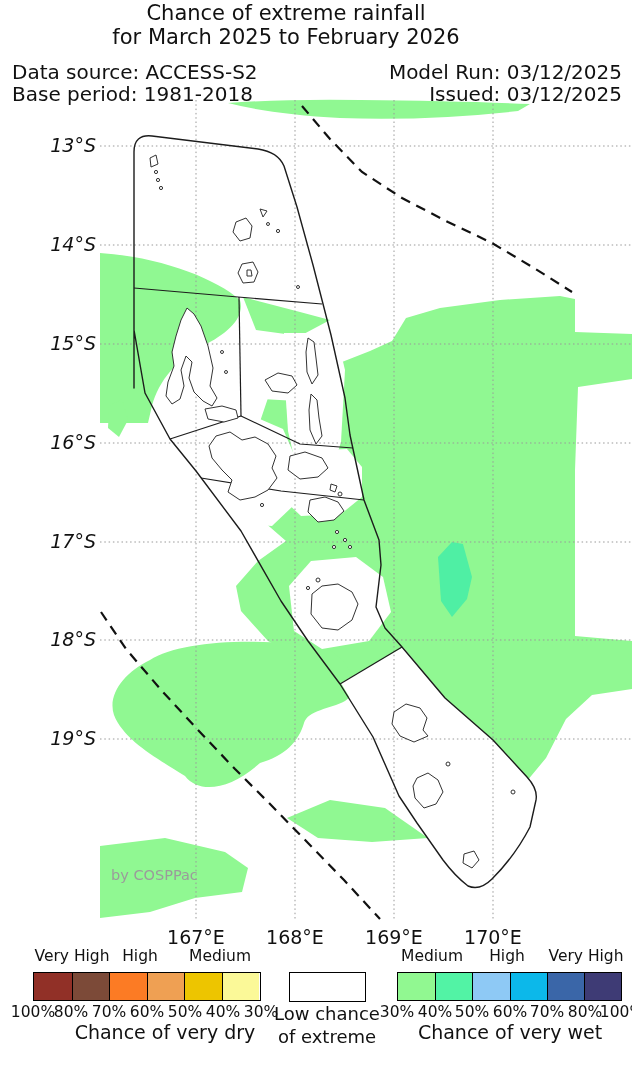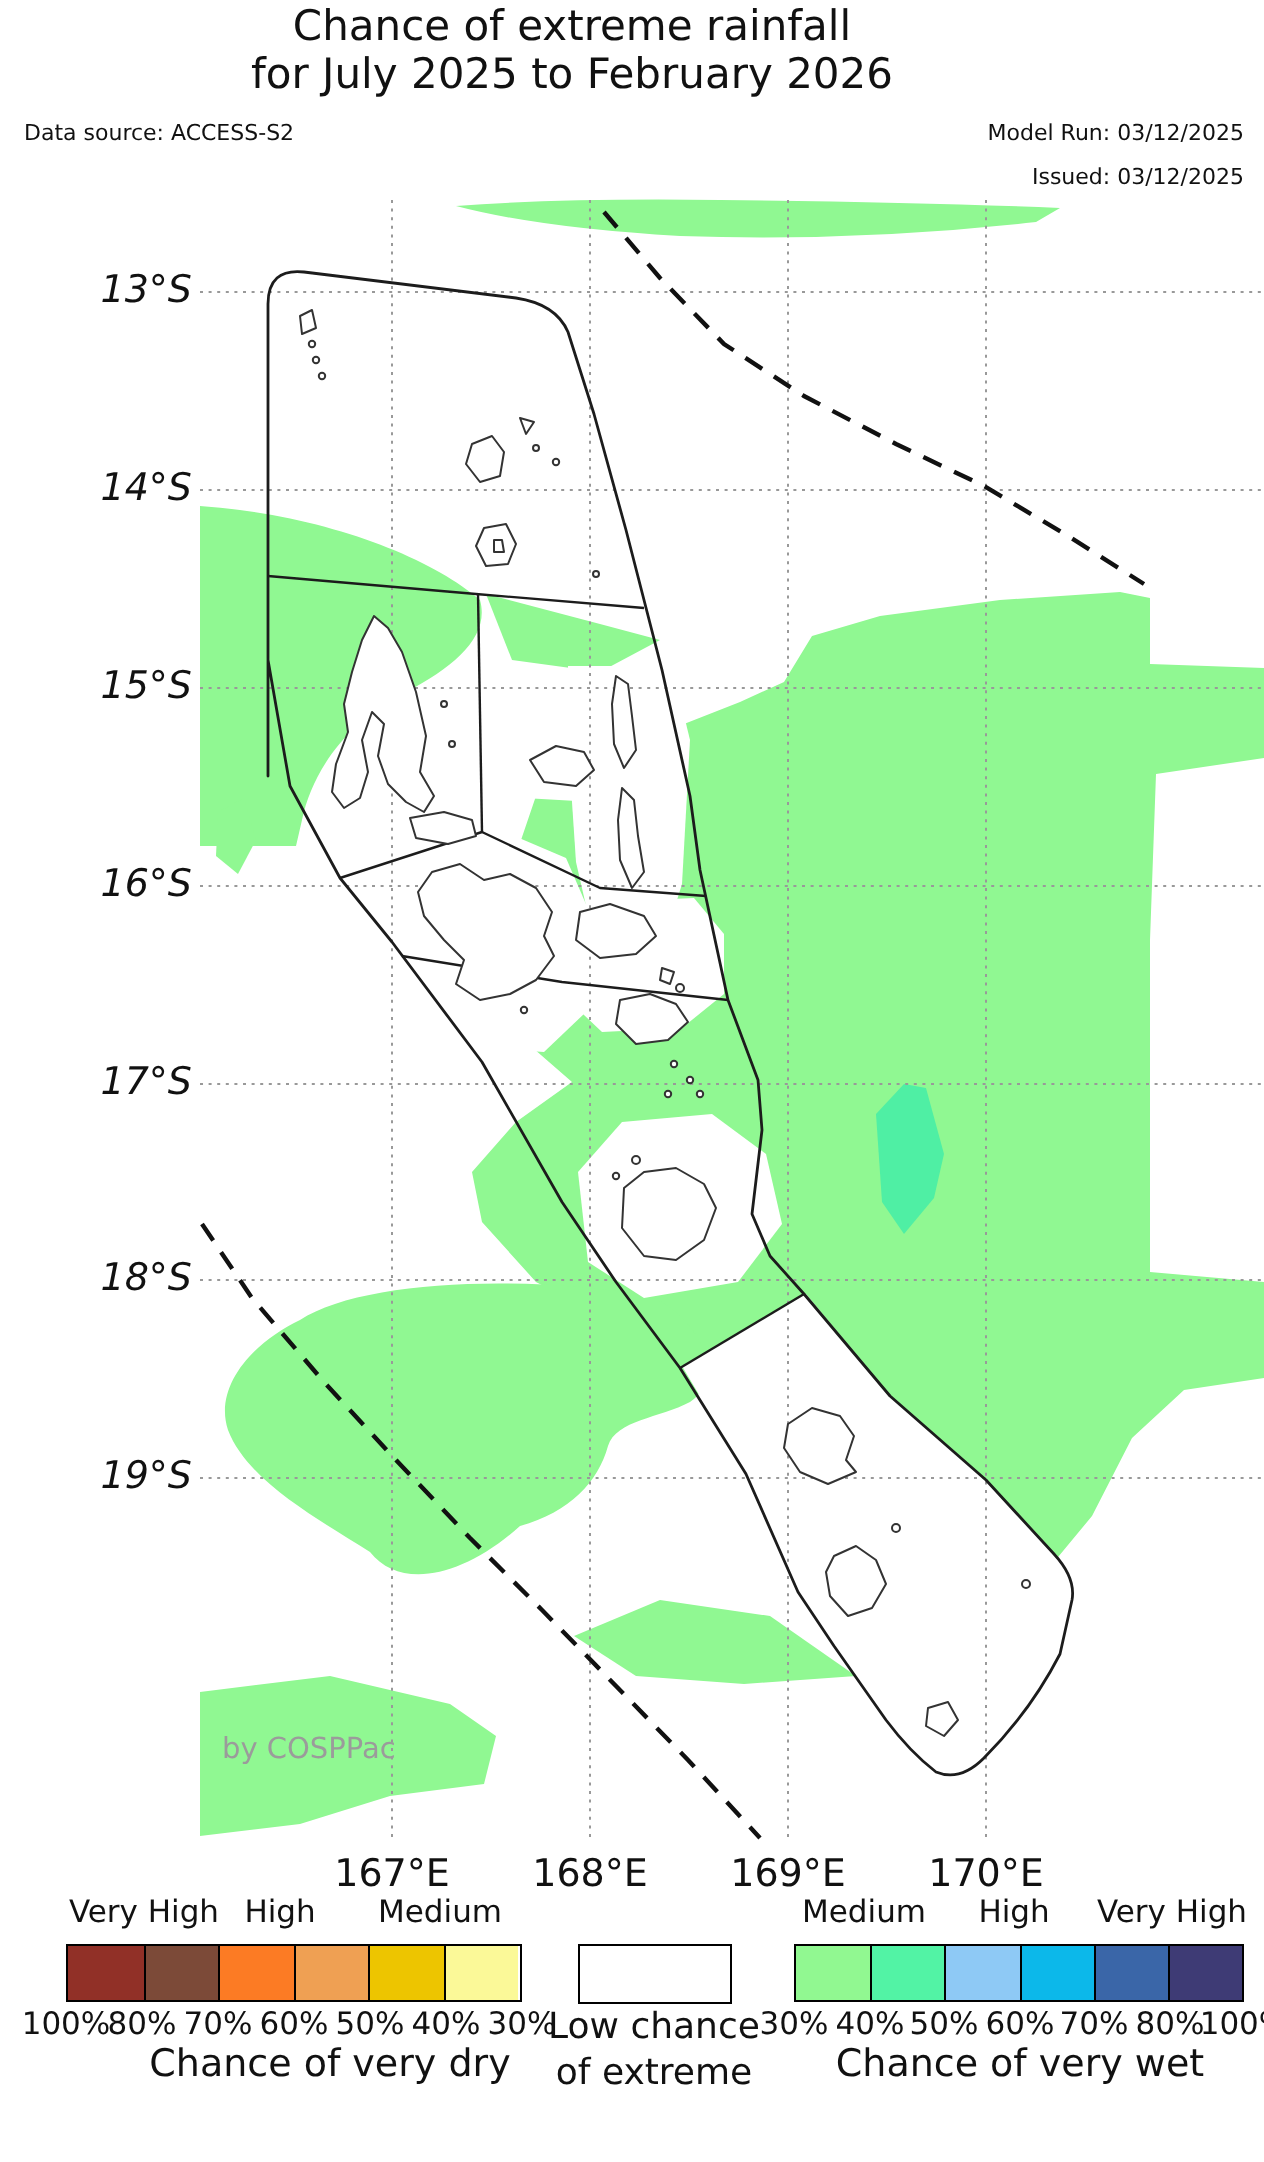--- a/index.html
+++ b/index.html
@@ -1,20 +1,20 @@
 <!DOCTYPE html>
 <html style="--map-green: #90f892; --map-teal: #4fefa4; --gridline: #999999; --boundary: #1c1c1c; --island: #333333; --watermark: #9b9b9b;"><head>
 <meta charset="utf-8">
 <style>
   html,body{margin:0;padding:0;background:#fff;}
   .stage{position:relative;width:632px;height:1081px;background:#fff;overflow:hidden;
          font-family:"DejaVu Sans","Liberation Sans",sans-serif;color:#111;}
   .title{position:absolute;top:1px;left:0;width:572px;text-align:center;
          font-size:21px;line-height:24px;color:#111;}
-  .hdr{position:absolute;font-size:11px;color:#111;}
+  .hdr{position:absolute;font-size:20px;color:#111;}
   .hdr-l{left:12px;}
   .hdr-r{right:10px;text-align:right;}
   .row1{top:60px;} .row2{top:82px;}
   svg.map{position:absolute;left:0;top:0;}
   .ylab{position:absolute;left:30px;width:66px;text-align:right;font-size:19px;font-style:italic;}
   .xlab{position:absolute;top:926px;width:70px;margin-left:-35px;text-align:center;font-size:19px;}
   .wm{position:absolute;left:111px;top:866px;font-size:14.5px;line-height:18px;color:var(--watermark,#9b9b9b);}
   .lg-head{position:absolute;top:947px;font-size:15.5px;transform:translateX(-50%);white-space:nowrap;}
   .sw-row{position:absolute;top:972px;height:29px;display:flex;border:1.3px solid #000;box-sizing:border-box;}
   .sw{width:37.5px;height:100%;border-left:1.2px solid #000;box-sizing:border-box;}
@@ -27,23 +27,24 @@
   .footer{position:absolute;left:5px;top:1057px;display:flex;align-items:center;gap:7px;}
   .footer .txt{font-size:12px;color:#111;}
 </style>
 </head>
 <body>
 
 <div class="stage">
 
   <div class="title">
     <div>Chance of extreme rainfall</div>
-    <div>for July 2025 to February 2026</div>
+    <div>for March 2025 to February 2026</div>
   </div>
   <div class="hdr hdr-l row1">Data source: ACCESS-S2</div>
+  <div class="hdr hdr-l row2">Base period: 1981-2018</div>
   <div class="hdr hdr-r row1">Model Run: 03/12/2025</div>
   <div class="hdr hdr-r row2">Issued: 03/12/2025</div>
 
   <svg class="map" width="632" height="1081" viewBox="0 0 632 1081">
 
     <g fill="var(--map-green)" stroke="none">
       <path d="M228,103 Q280,99 360,100 Q460,101 530,104 L518,111 Q430,121 340,118 Q270,114 228,103 Z"></path>
       <path d="M100,253 C160,257 215,278 240,300 C245,318 228,333 203,346 C173,361 156,386 151,410 L148,423 L100,423 Z"></path>
       <path d="M109,406 L122,399 L128,420 L119,437 L108,428 Z"></path>
       <path d="M243,297 L300,312 L330,320 L300,336 L256,330 Z"></path>

